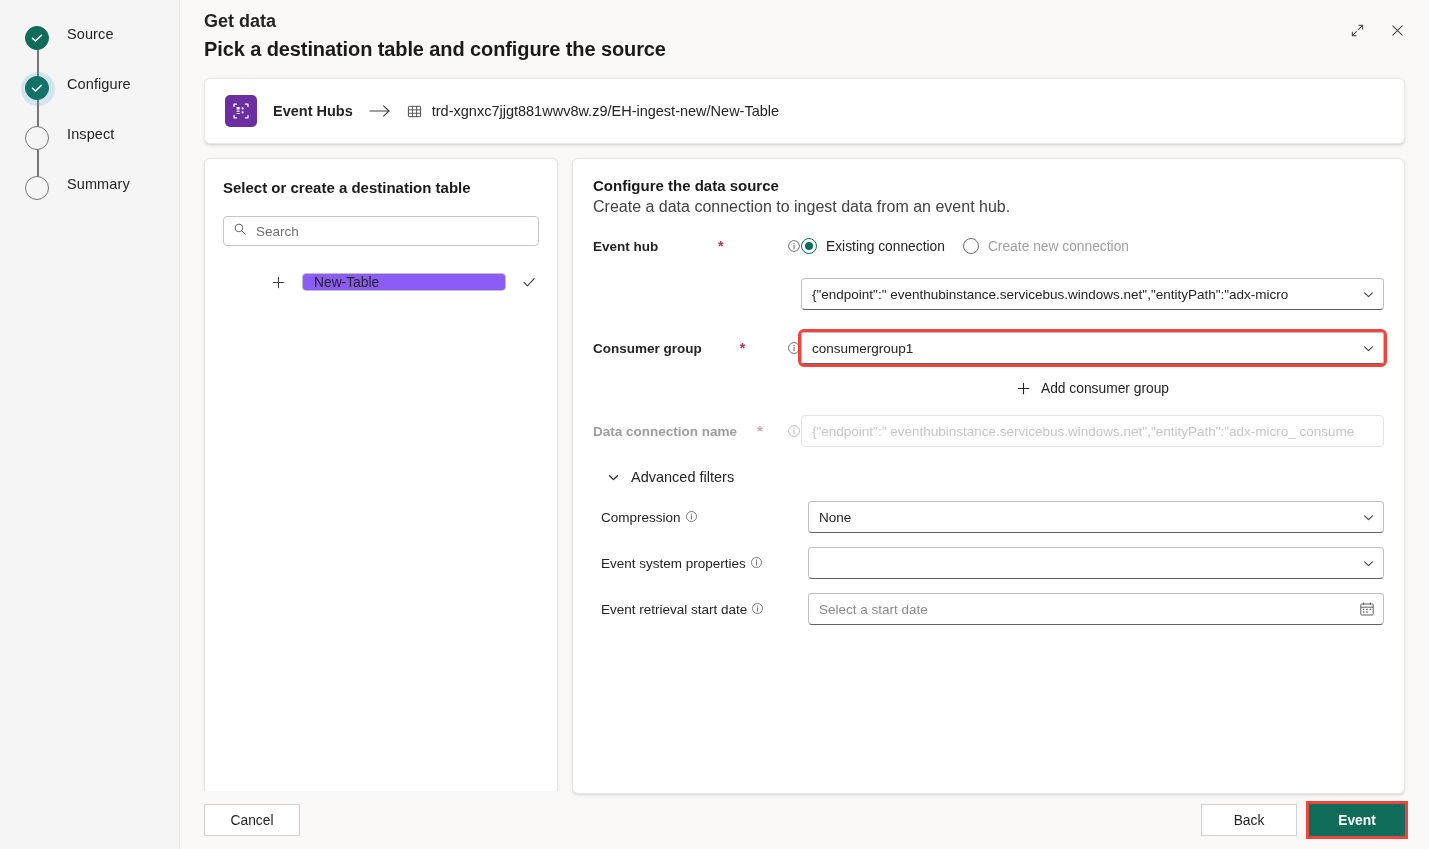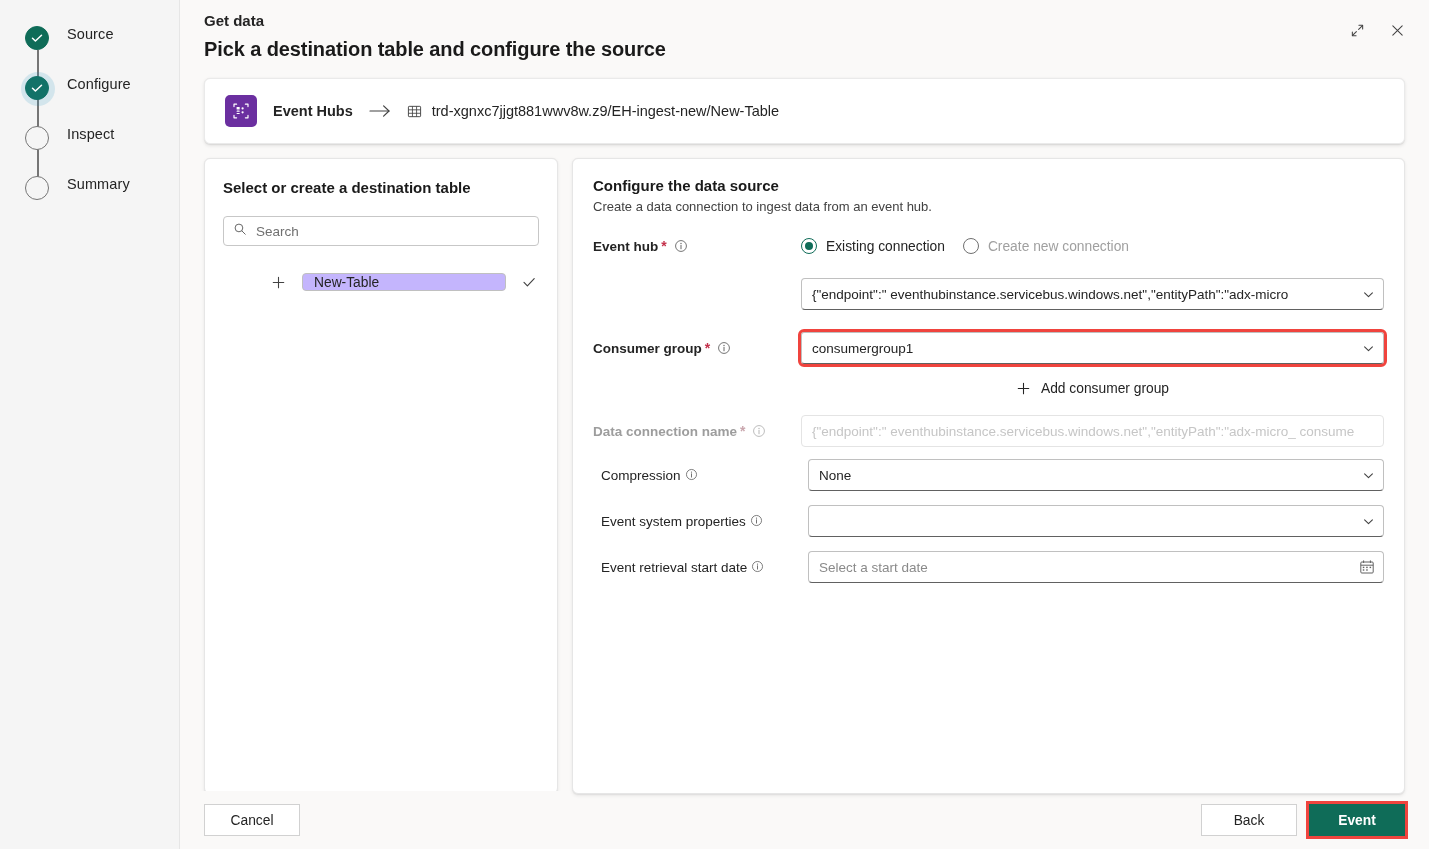--- a/index.html
+++ b/index.html
@@ -87,21 +87,21 @@
     display: flex;
     flex-direction: column;
   }
 
   .dlg-header {
     padding: 12px 24px 0 24px;
     position: relative;
     flex: 0 0 auto;
   }
   .dlg-eyebrow {
-    font-size: 15px;
+    font-size: 18px;
     color: #242424;
     font-weight: 600;
     line-height: 18px;
   }
   .dlg-title {
     font-size: 20px;
     font-weight: 600;
     color: #1a1a1a;
     line-height: 30px;
     margin-top: 4px;
@@ -185,21 +185,21 @@
     padding: 18px 20px;
     height: 636px;
     position: relative;
   }
   .card-h {
     font-size: 15px;
     font-weight: 600;
     color: #1a1a1a;
   }
   .card-sub {
-    font-size: 13px;
+    font-size: 16px;
     color: #424242;
     margin-top: 4px;
     line-height: 18px;
   }
 
   
   .search-box {
     margin-top: 20px;
     height: 30px;
     border: 1px solid #c7c7c7;
@@ -246,21 +246,21 @@
     margin-left: 15px;
     width: 205px;
     height: 14px;
     border: 1px solid #c0c0c0;
     border-radius: 4px;
     display: flex;
     align-items: center;
     padding: 8px 11px;
     font-size: 13.8px;
     color: #242424;
-    background: #c4b5fd;
+    background: #8b5cf6;
   }
   .check-btn {
     margin-left: 13px;
     color: #424242;
     width: 20px; height: 20px;
     display: flex; align-items: center; justify-content: center;
     cursor: pointer;
   }
 
   
@@ -272,20 +272,21 @@
   }
   .flabel {
     width: 208px;
     flex: 0 0 208px;
     font-size: 13.5px;
     color: #242424;
     font-weight: 600;
     display: flex;
     align-items: center;
     gap: 3px;
+    justify-content: space-between;
   }
   .flabel.dim { color: #9d9d9d; }
   .req { color: #c4314b; font-size: 14px; line-height: 10px; }
   .info-ic {
     display: inline-flex;
     width: 14px; height: 14px;
     margin-left: 4px;
     color: #616161;
   }
   .info-ic.dim { color: #b3b3b3; }
@@ -614,20 +615,28 @@
                     <path d="M8 7.1 V11.2" stroke="currentColor" stroke-width="1.1" stroke-linecap="round"></path>
                     <circle cx="8" cy="5" r="0.75" fill="currentColor"></circle>
                   </svg>
               </span>
             </span>
             <span class="fctl disabled">
               <span class="ctl-text dim-txt">{"endpoint":"  eventhubinstance.servicebus.windows.net","entityPath":"adx-micro_ consume</span>
             </span>
           </div>
 
+          <div class="adv-toggle">
+            <span style="display:flex;">
+              <svg width="13" height="13" viewBox="0 0 12 12" fill="none">
+                  <path d="M2.4 4.4 L6 8 L9.6 4.4" stroke="currentColor" stroke-width="1.15" stroke-linecap="round" stroke-linejoin="round"></path>
+                </svg>
+            </span>
+            <span>Advanced filters</span>
+          </div>
 
           <div class="adv-row">
             <span class="adv-label">
               <span>Compression</span>
               <span class="info-ic">
                 <svg width="13" height="13" viewBox="0 0 16 16" fill="none">
                     <circle cx="8" cy="8" r="6.2" stroke="currentColor" stroke-width="1"></circle>
                     <path d="M8 7.1 V11.2" stroke="currentColor" stroke-width="1.1" stroke-linecap="round"></path>
                     <circle cx="8" cy="5" r="0.75" fill="currentColor"></circle>
                   </svg>

